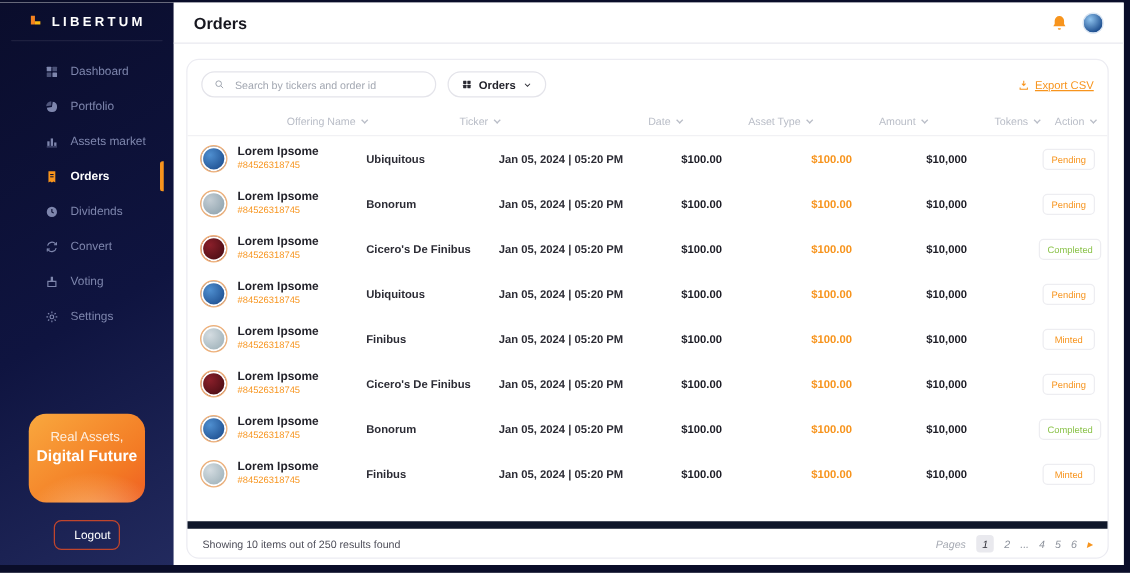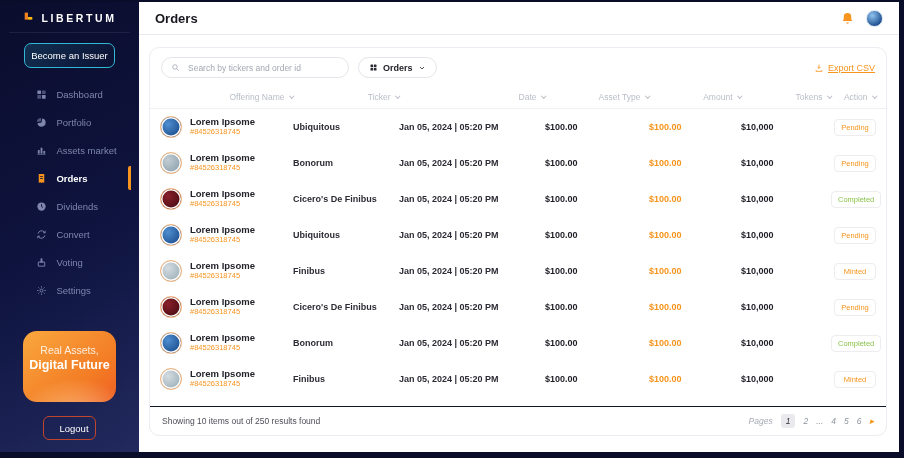--- a/index.html
+++ b/index.html
@@ -29,21 +29,21 @@
 
   
   .main{flex:1;display:flex;flex-direction:column;background:#fff;min-width:0;}
   .topbar{height:33px;flex:0 0 33px;display:flex;align-items:center;padding:0 16px;border-bottom:1px solid #e9e9ef;}
   .page-title{font-size:13px;font-weight:700;color:#17171f;}
   .topbar-right{margin-left:auto;display:flex;align-items:center;gap:11px;}
   .bell{width:15px;height:15px;cursor:pointer;}
   .bell svg{width:15px;height:15px;display:block;}
   .avatar-header{width:17px;height:17px;border-radius:50%;background:radial-gradient(circle at 35% 30%,#8fc3ee,#1d4e8f 75%);border:1px solid #d8e4f2;cursor:pointer;}
 
-  .card{margin:12px 12px 16px 10px;border:1px solid #ececf2;border-radius:10px;flex:1;display:flex;flex-direction:column;min-height:0;}
+  .card{margin:12px 12px 5px 10px;border:1px solid #ececf2;border-radius:10px;flex:1;display:flex;flex-direction:column;min-height:0;}
   .toolbar{display:flex;align-items:center;gap:9px;padding:9px 11px 7px;}
   .search-box{display:flex;align-items:center;gap:6px;width:188px;height:21px;border:1px solid #e4e4ea;border-radius:11px;padding:0 9px;background:#fff;cursor:text;}
   .search-box svg{width:9px;height:9px;flex:0 0 auto;display:block;}
   .search-input{border:0;outline:0;flex:1;min-width:0;font-size:8.5px;color:#444;font-family:inherit;background:transparent;}
   .search-input::placeholder{color:#a2a7b1;}
   .filter-btn{display:flex;align-items:center;gap:5px;height:21px;border:1px solid #e4e4ea;border-radius:11px;padding:0 10px;background:#fff;font-size:9px;color:#23232b;font-weight:600;cursor:pointer;font-family:inherit;}
   .filter-btn .gicon svg{width:9px;height:9px;display:block;}
   .filter-btn .chev svg{width:8px;height:8px;display:block;}
   .export-link{margin-left:auto;display:flex;align-items:center;gap:4px;color:#F7941D;font-size:9px;text-decoration:underline;cursor:pointer;}
   .export-link svg{width:10px;height:10px;display:block;}
@@ -64,21 +64,21 @@
   .offer-name{display:block;font-size:9.5px;font-weight:700;color:#23232b;line-height:1.2;}
   .offer-id{display:block;font-size:7.5px;color:#F7941D;line-height:1.4;}
   .c-ticker,.c-date{font-weight:600;color:#2c2c35;}
   .c-asset,.c-tokens{font-weight:700;color:#1d1d26;}
   .c-amount{font-weight:600;color:#F7941D;}
   .c-action{display:flex;justify-content:flex-end;}
   .badge{font-size:7.5px;padding:3px 6px;min-width:42px;text-align:center;border:1px solid #ededf1;border-radius:4px;background:#fff;cursor:pointer;}
   .badge.orange{color:#F7941D;}
   .badge.green{color:#8BC34A;}
 
-  .cfooter{margin-top:auto;border-top:1px solid #0f172a;min-height:29px;display:flex;align-items:center;padding:0 12px;}
+  .cfooter{margin-top:auto;border-top:6px solid #0f172a;min-height:29px;display:flex;align-items:center;padding:0 12px;}
   .summary{font-size:8.5px;color:#4e4e59;}
   .pagination{margin-left:auto;display:flex;align-items:center;gap:8px;font-size:8.5px;font-style:italic;}
   .pages-label{color:#a6aab3;}
   .page-num{cursor:pointer;color:#8e939d;}
   .page-num.active{background:#e9e9ee;color:#34343d;border-radius:3px;padding:2px 5px;cursor:default;}
   .page-ellipsis{color:#8e939d;}
   .page-next{color:#F7941D;cursor:pointer;font-size:9px;}
 </style>
 </head>
 <body>
@@ -89,21 +89,20 @@
     <aside class="sidebar">
       <div class="logo-row">
         <span class="logo-mark">
           <svg viewBox="0 0 24 24">
               <path d="M5 3h6v13H5z" fill="#F58220"></path>
               <path d="M11 11h8v5h-8z" fill="#FDB913"></path>
             </svg>
         </span>
         <span class="logo-text">LIBERTUM</span>
       </div>
-      <button class="issuer-btn">Become an Issuer</button>
       <nav class="nav" id="nav">
           <div class="nav-item">
     <span class="nav-icon">
               <svg viewBox="0 0 24 24">
                 <rect x="3" y="3" width="8" height="8" rx="1" fill="currentColor"></rect>
                 <rect x="13" y="3" width="8" height="8" rx="1" fill="currentColor" opacity=".55"></rect>
                 <rect x="3" y="13" width="8" height="8" rx="1" fill="currentColor" opacity=".55"></rect>
                 <rect x="13" y="13" width="8" height="8" rx="1" fill="currentColor"></rect>
               </svg>
             </span>

